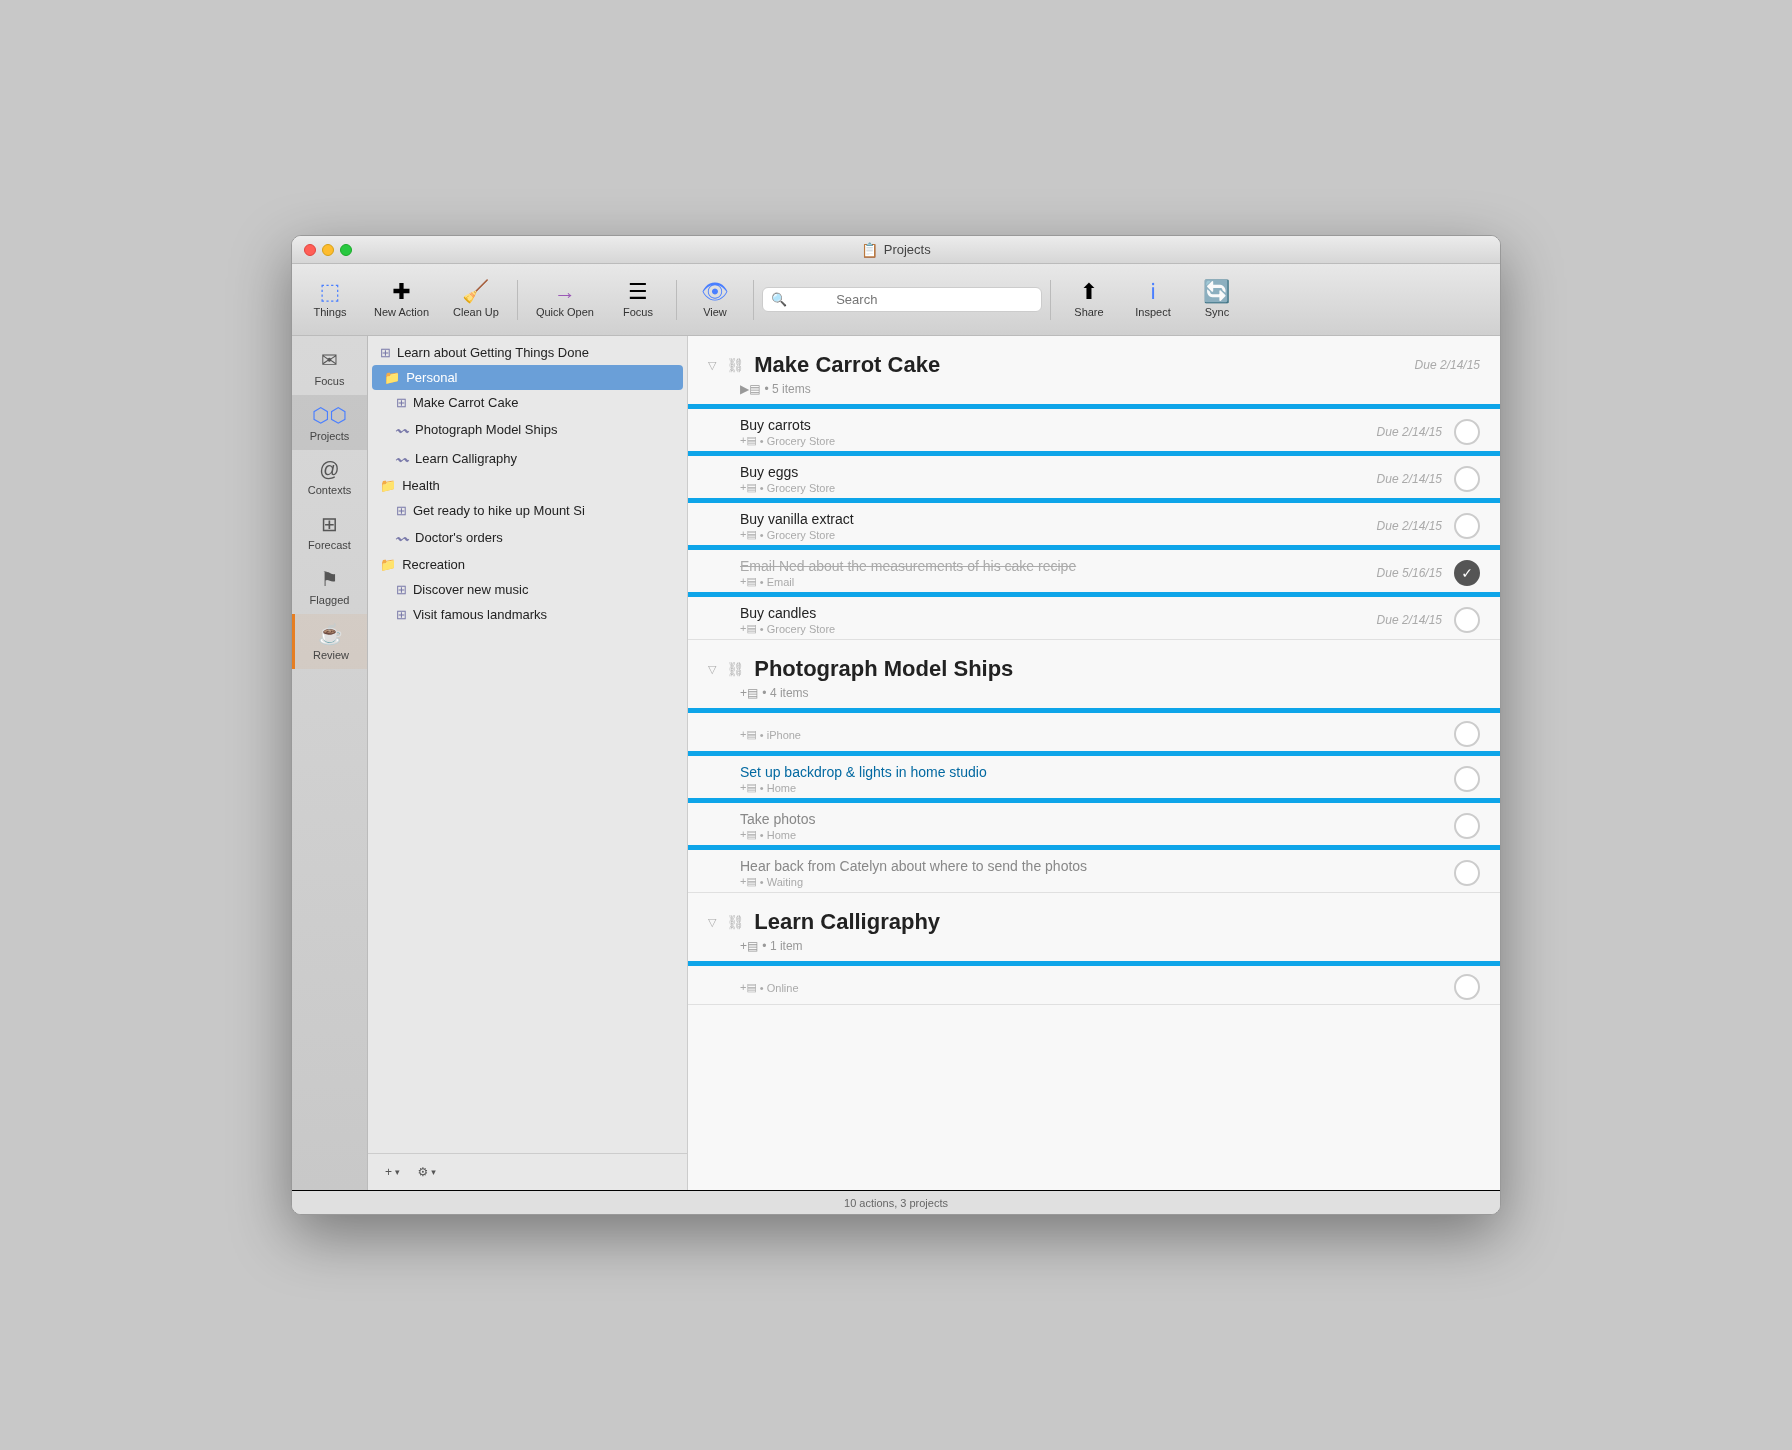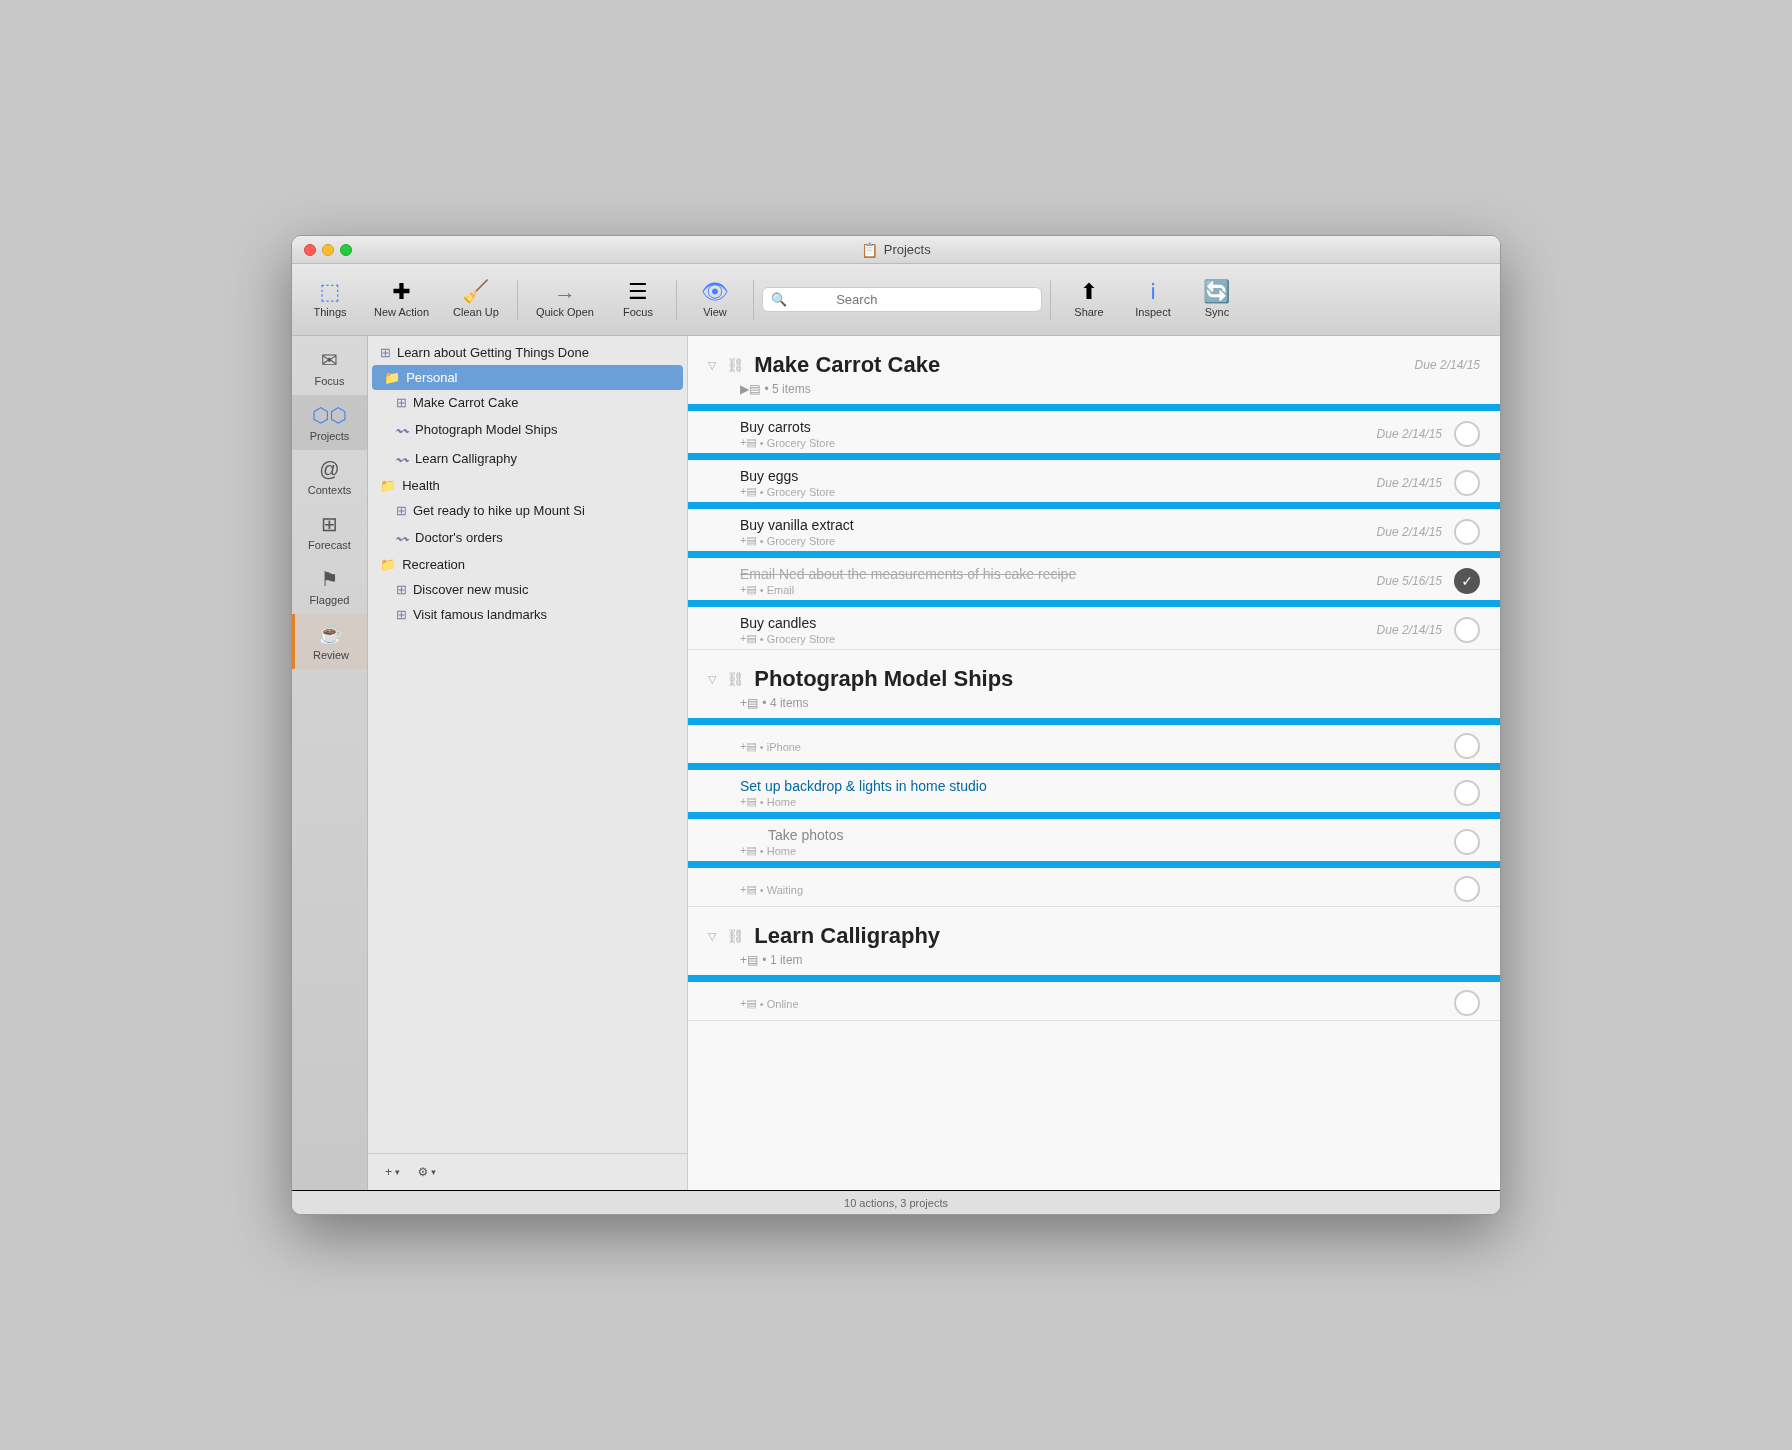--- a/index.html
+++ b/index.html
@@ -227,21 +227,21 @@
       font-size: 12px;
       color: #999;
       display: flex;
       align-items: center;
       gap: 4px;
     }
     .task-row {
       display: flex;
       align-items: center;
       padding: 8px 20px 4px 52px;
-      border-top: 7px solid #0ea5e9;
+      border-top: 5px solid #0ea5e9;
       position: relative;
     }
     .task-info { flex: 1; }
     .task-name {
       font-size: 14px;
       color: #222;
       display: block;
     }
     .task-name.completed {
       text-decoration: line-through;
@@ -561,31 +561,32 @@
             <div class="task-sub">
               <span>+▤</span>
               <span>• Home</span>
             </div>
           </div>
           <div class="task-check"></div>
         </div>
 
         <div class="task-row">
           <div class="task-info">
-            <span class="task-name" style="color:#888;margin-left:28px;">Take photos</span>
+            <span class="task-name" style="color:#888;">Take photos</span>
             <div class="task-sub">
               <span>+▤</span>
               <span>• Home</span>
             </div>
           </div>
           <div class="task-check"></div>
         </div>
 
         <div class="task-row">
           <div class="task-info">
+            <span class="task-name" style="color:#888;">Hear back from Catelyn about where to send the photos</span>
             <div class="task-sub">
               <span>+▤</span>
               <span>• Waiting</span>
             </div>
           </div>
           <div class="task-check"></div>
         </div>
       </div>
 
       <div class="project-section">

